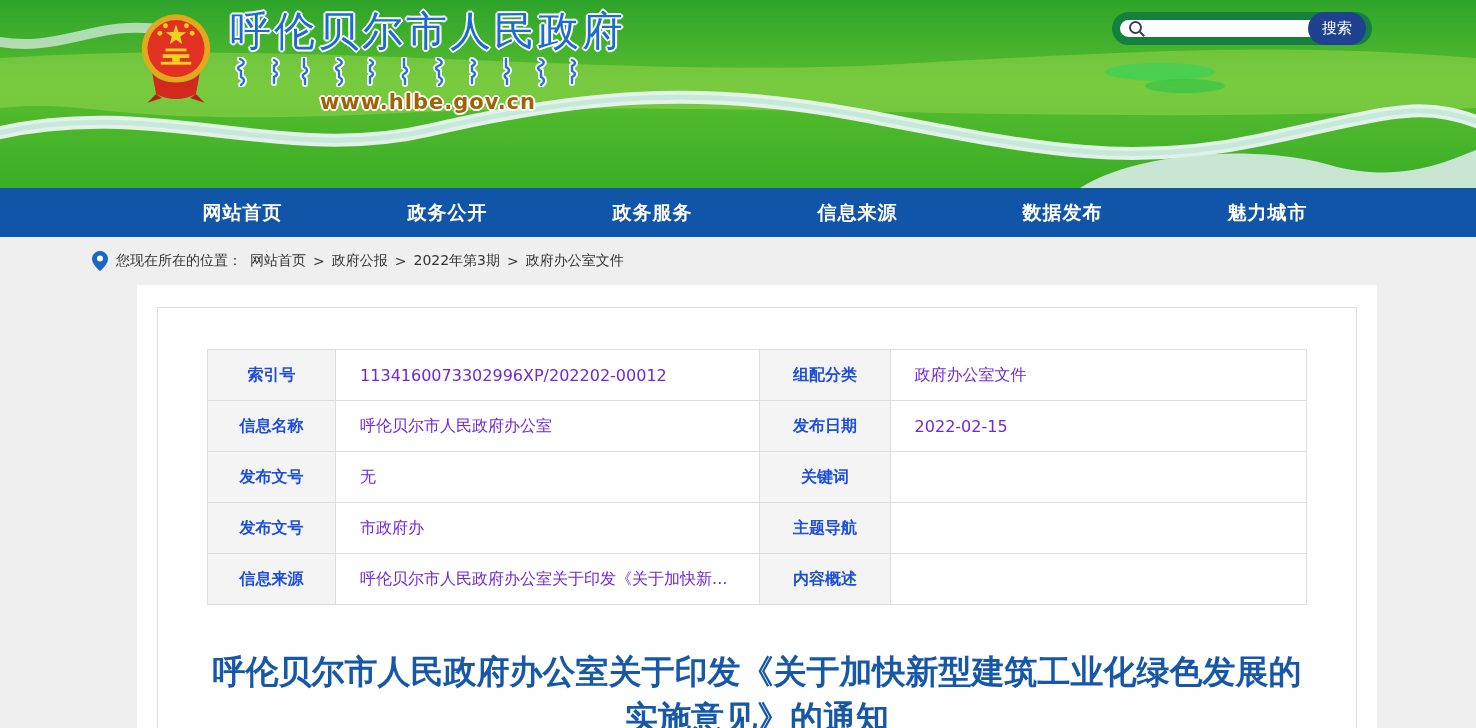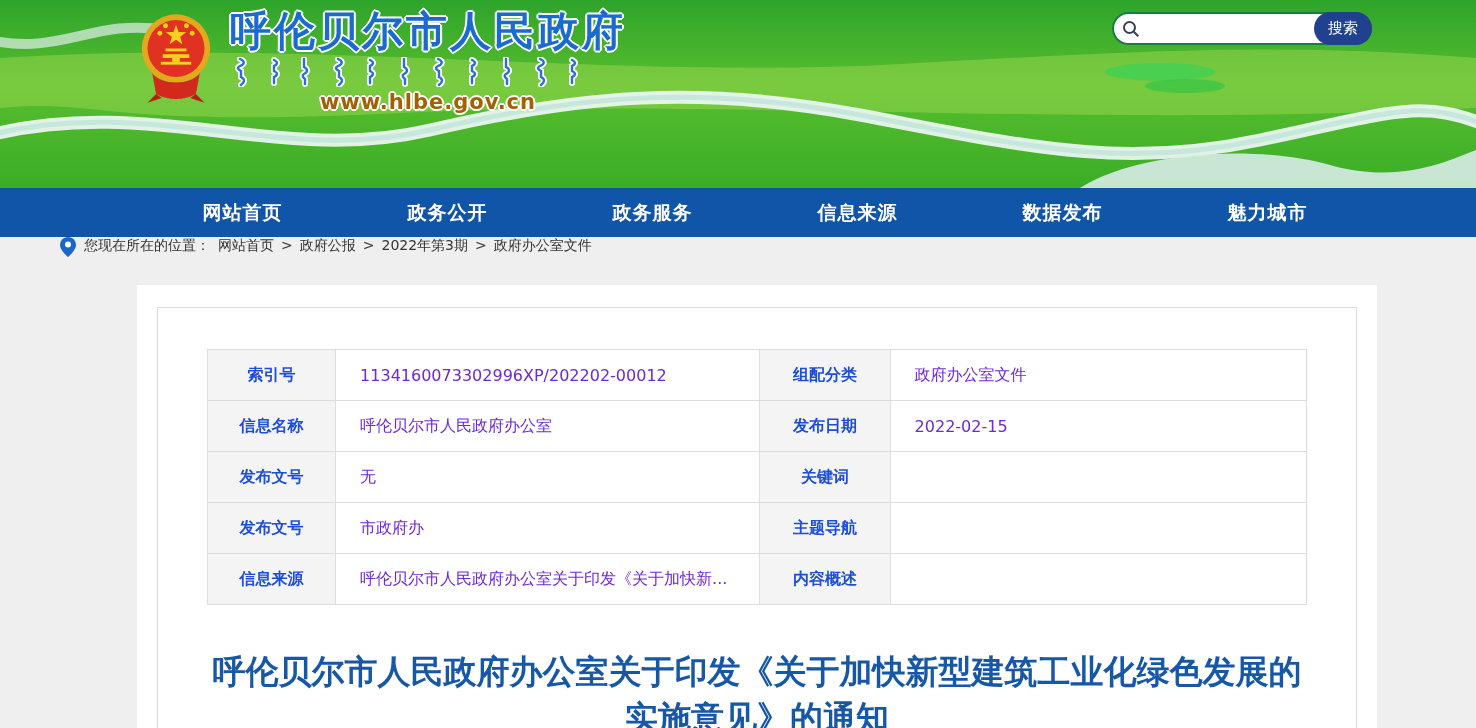--- a/index.html
+++ b/index.html
@@ -12,40 +12,40 @@
   
   .banner { position:relative; width:1476px; height:188px; overflow:hidden; }
   .banner-bg { position:absolute; left:0; top:0; width:100%; height:100%; }
   .logo-block { position:absolute; left:138px; top:8px; display:flex; align-items:flex-start; cursor:pointer; }
   .emblem { width:76px; height:96px; margin-top:2px; }
   .title-col { margin-left:16px; }
   .outline-w {
     text-shadow:-2px 0 0 #fff,2px 0 0 #fff,0 -2px 0 #fff,0 2px 0 #fff,
                 -1px -1px 0 #fff,1px 1px 0 #fff,-1px 1px 0 #fff,1px -1px 0 #fff;
   }
-  .site-name { font-size:41px; font-weight:bold; color:#1a6bd1; letter-spacing:3px; line-height:46px; }
+  .site-name { font-size:41px; font-weight:normal; color:#1a6bd1; letter-spacing:3px; line-height:46px; }
   .mongol { display:block; margin:3px 0 2px 4px; }
   .site-url { font-size:21px; font-weight:bold; color:#a16207; text-align:center; letter-spacing:1px; margin-top:3px; }
 
   .search { position:absolute; top:12px; right:104px; width:260px; height:33px;
-            background:#fff; border:2px solid #15803d; border-radius:17px;
+            background:#fff; border:8px solid #15803d; border-radius:17px;
             display:flex; align-items:center; padding-left:8px; }
   .search .mag { display:flex; align-items:center; }
   .search input { flex:1; min-width:0; border:none; outline:none; background:transparent;
                   height:100%; padding:0 6px; font-size:14px; color:#333; }
   .search-btn { height:33px; margin:-2px; border:none; background:#20418f; color:#fff;
                 border-radius:17px; width:58px; font-size:15px; cursor:pointer; flex:0 0 auto; }
 
   
   .mainnav { height:49px; background:#1155a8; display:flex; align-items:center;
              justify-content:space-around; padding:0 106px 0 140px; }
   .nav-item { color:#fff; font-weight:bold; font-size:19px; letter-spacing:1px; cursor:pointer; white-space:nowrap; }
 
   
-  .breadcrumb-row { height:48px; display:flex; align-items:flex-start; padding-left:60px;
+  .breadcrumb-row { height:48px; display:flex; align-items:center; padding-left:92px;
                     font-size:14px; color:#333; }
   .pin-icon { display:flex; align-items:center; margin-right:8px; }
   .bc-label { margin-right:8px; }
   .crumb { cursor:pointer; }
   .sep { margin:0 7px; }
 
   
   .card { width:1240px; height:443px; margin-left:137px; background:#fff;
           padding:22px 20px 0; overflow:hidden; }
   .inner-box { border:1px solid #ddd; height:600px; padding:41px 49px 0; }

